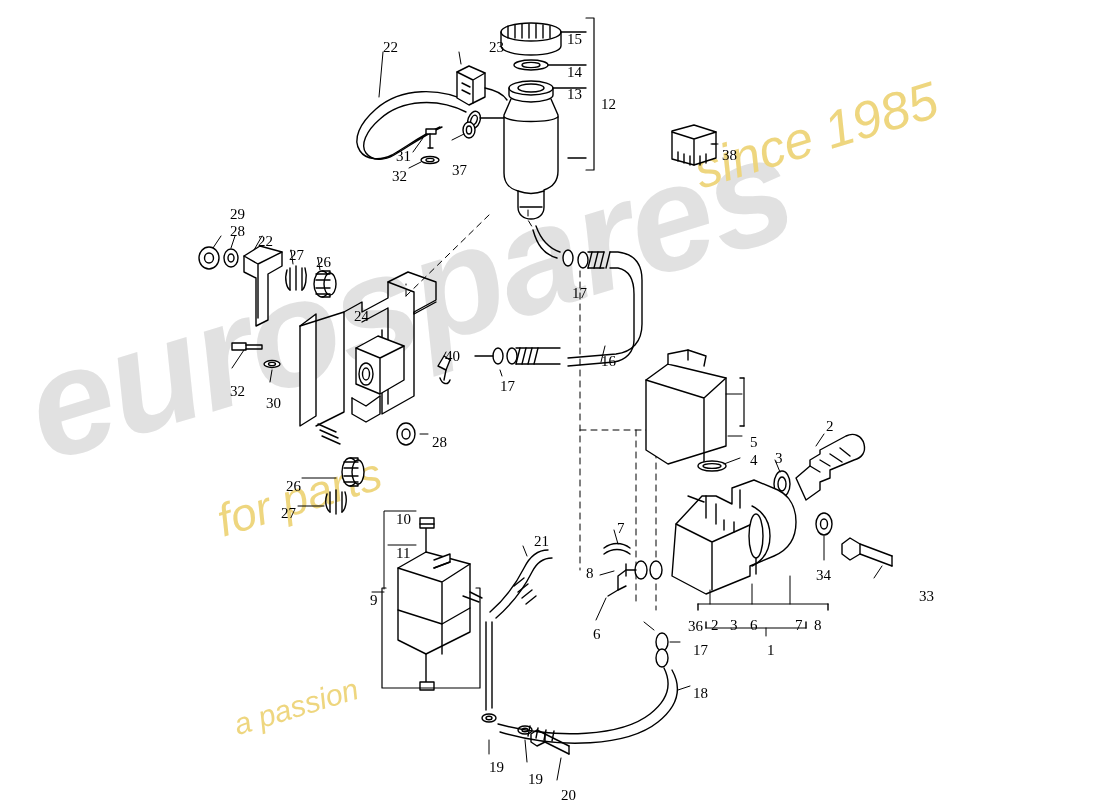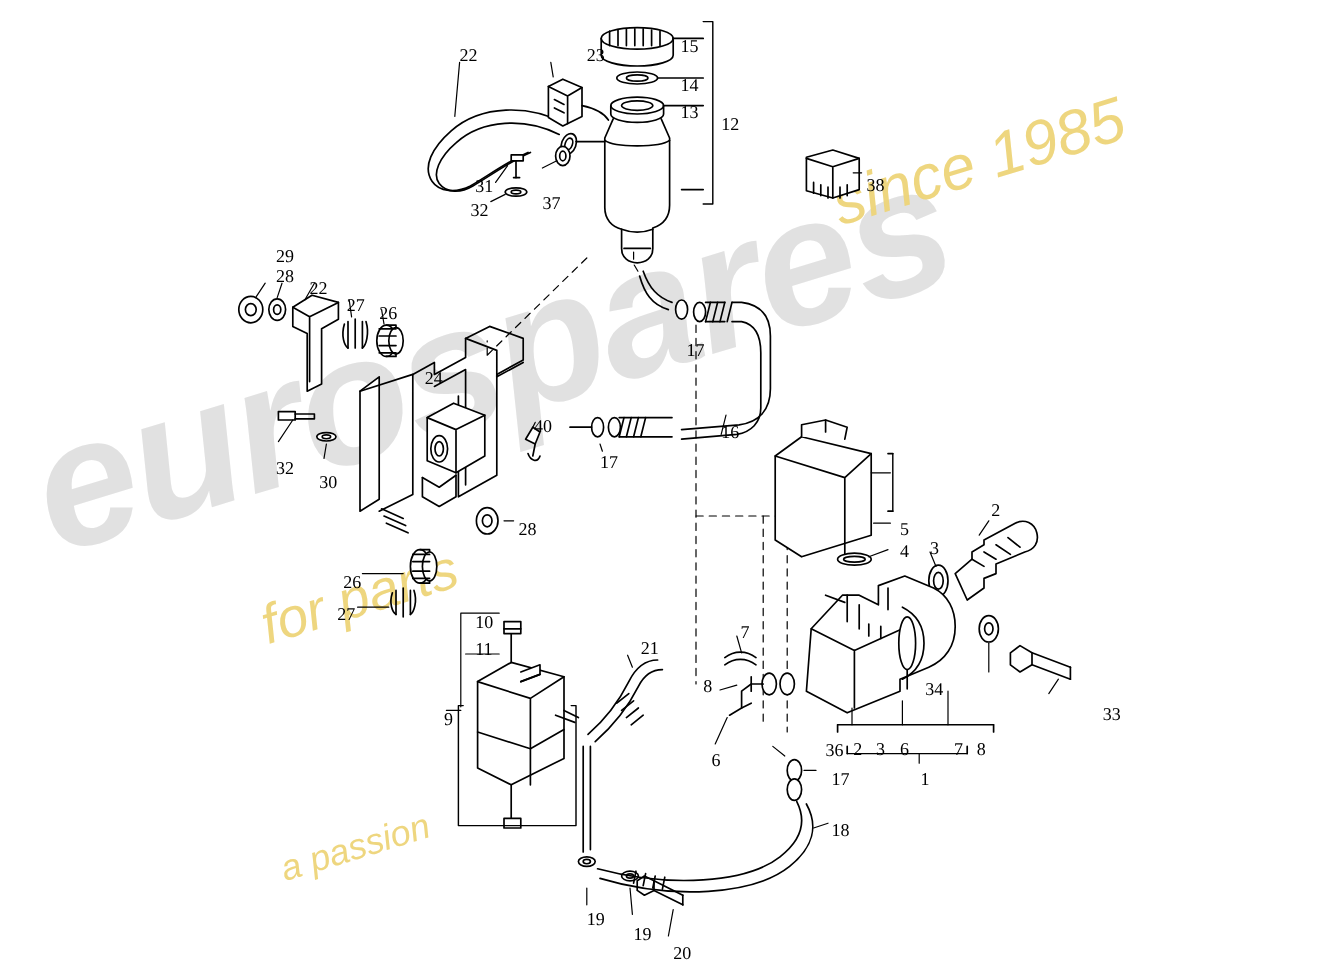--- a/index.html
+++ b/index.html
@@ -357,23 +357,23 @@
   <div class="lbl" style="left:266px; top:395px;">30</div>
   <div class="lbl" style="left:432px; top:434px;">28</div>
   <div class="lbl" style="left:826px; top:418px;">2</div>
   <div class="lbl" style="left:750px; top:434px;">5</div>
   <div class="lbl" style="left:750px; top:452px;">4</div>
   <div class="lbl" style="left:775px; top:450px;">3</div>
   <div class="lbl" style="left:286px; top:478px;">26</div>
   <div class="lbl" style="left:281px; top:505px;">27</div>
   <div class="lbl" style="left:396px; top:511px;text-align:right;">10</div>
   <div class="lbl" style="left:617px; top:520px;">7</div>
-  <div class="lbl" style="left:771px; top:567px;">34</div>
+  <div class="lbl" style="left:816px; top:567px;">34</div>
   <div class="lbl" style="left:919px; top:588px;">33</div>
-  <div class="lbl" style="left:396px; top:534px;text-align:center;">11</div>
+  <div class="lbl" style="left:396px; top:545px;text-align:center;">11</div>
   <div class="lbl" style="left:523px; top:533px;margin-left:11px;">21</div>
   <div class="lbl" style="left:586px; top:565px;">8</div>
   <div class="lbl" style="left:370px; top:592px;">9</div>
   <div class="lbl" style="left:593px; top:626px;">6</div>
   <div class="lbl" style="left:640px; top:618px;margin-left:48px;">36</div>
   <div class="lbl" style="left:693px; top:642px;">17</div>
   <div class="lbl" style="left:711px; top:617px;">2</div>
   <div class="lbl" style="left:730px; top:617px;">3</div>
   <div class="lbl" style="left:750px; top:617px;">6</div>
   <div class="lbl" style="left:795px; top:617px;">7</div>

